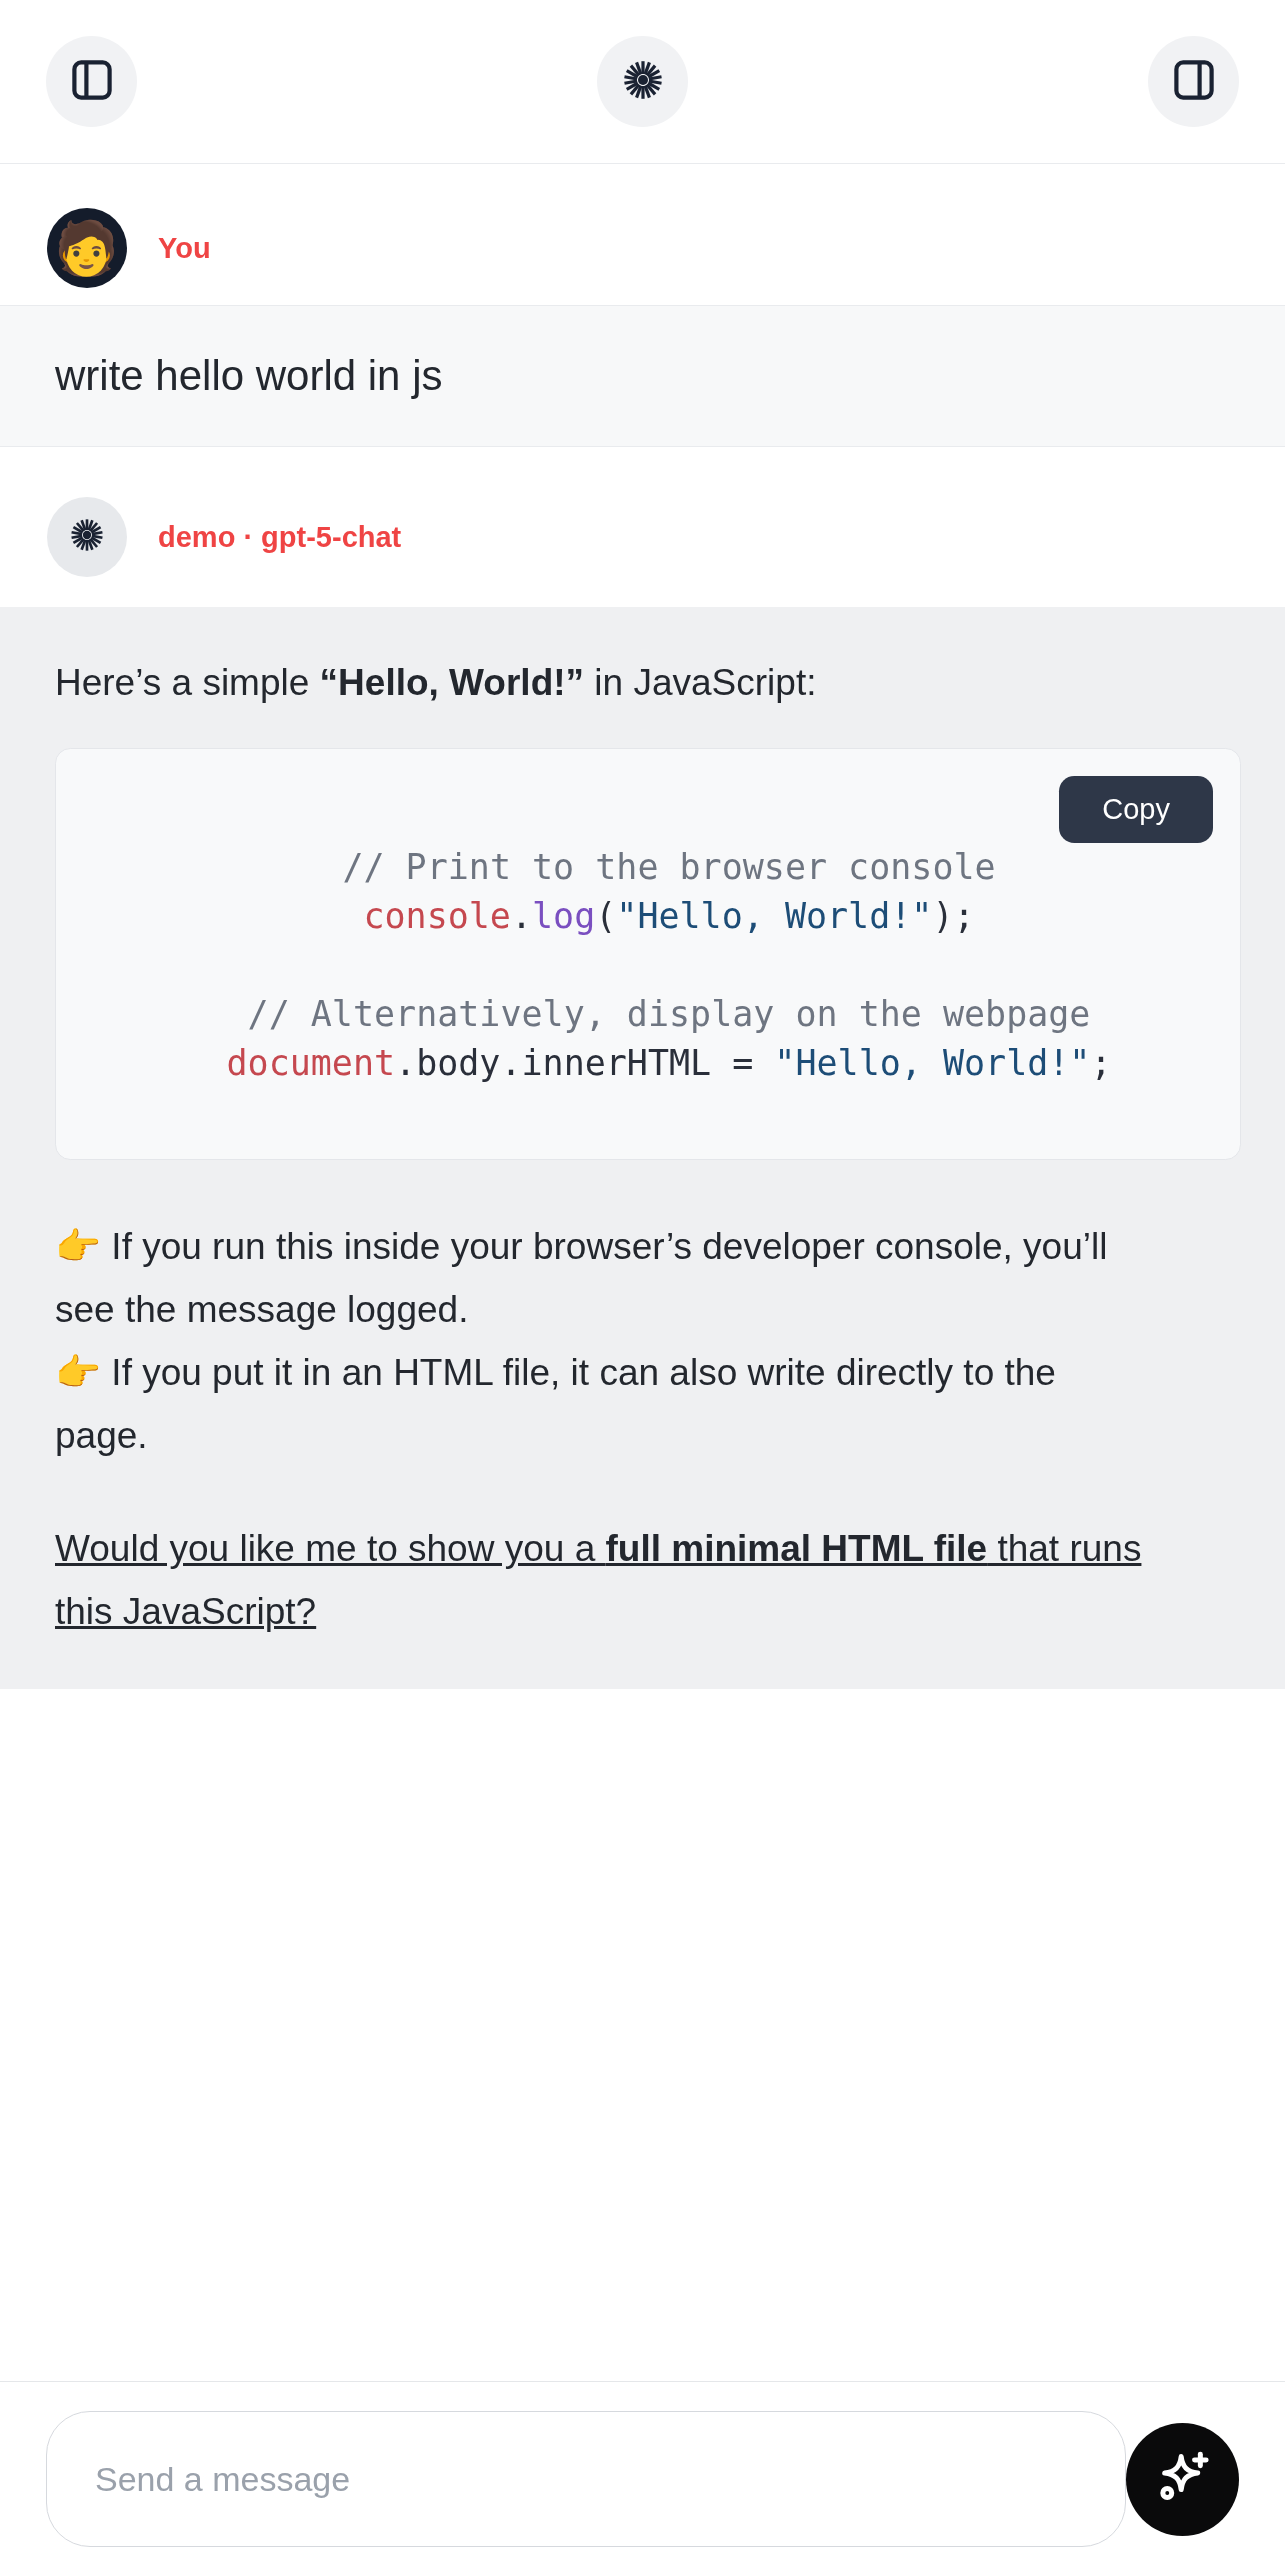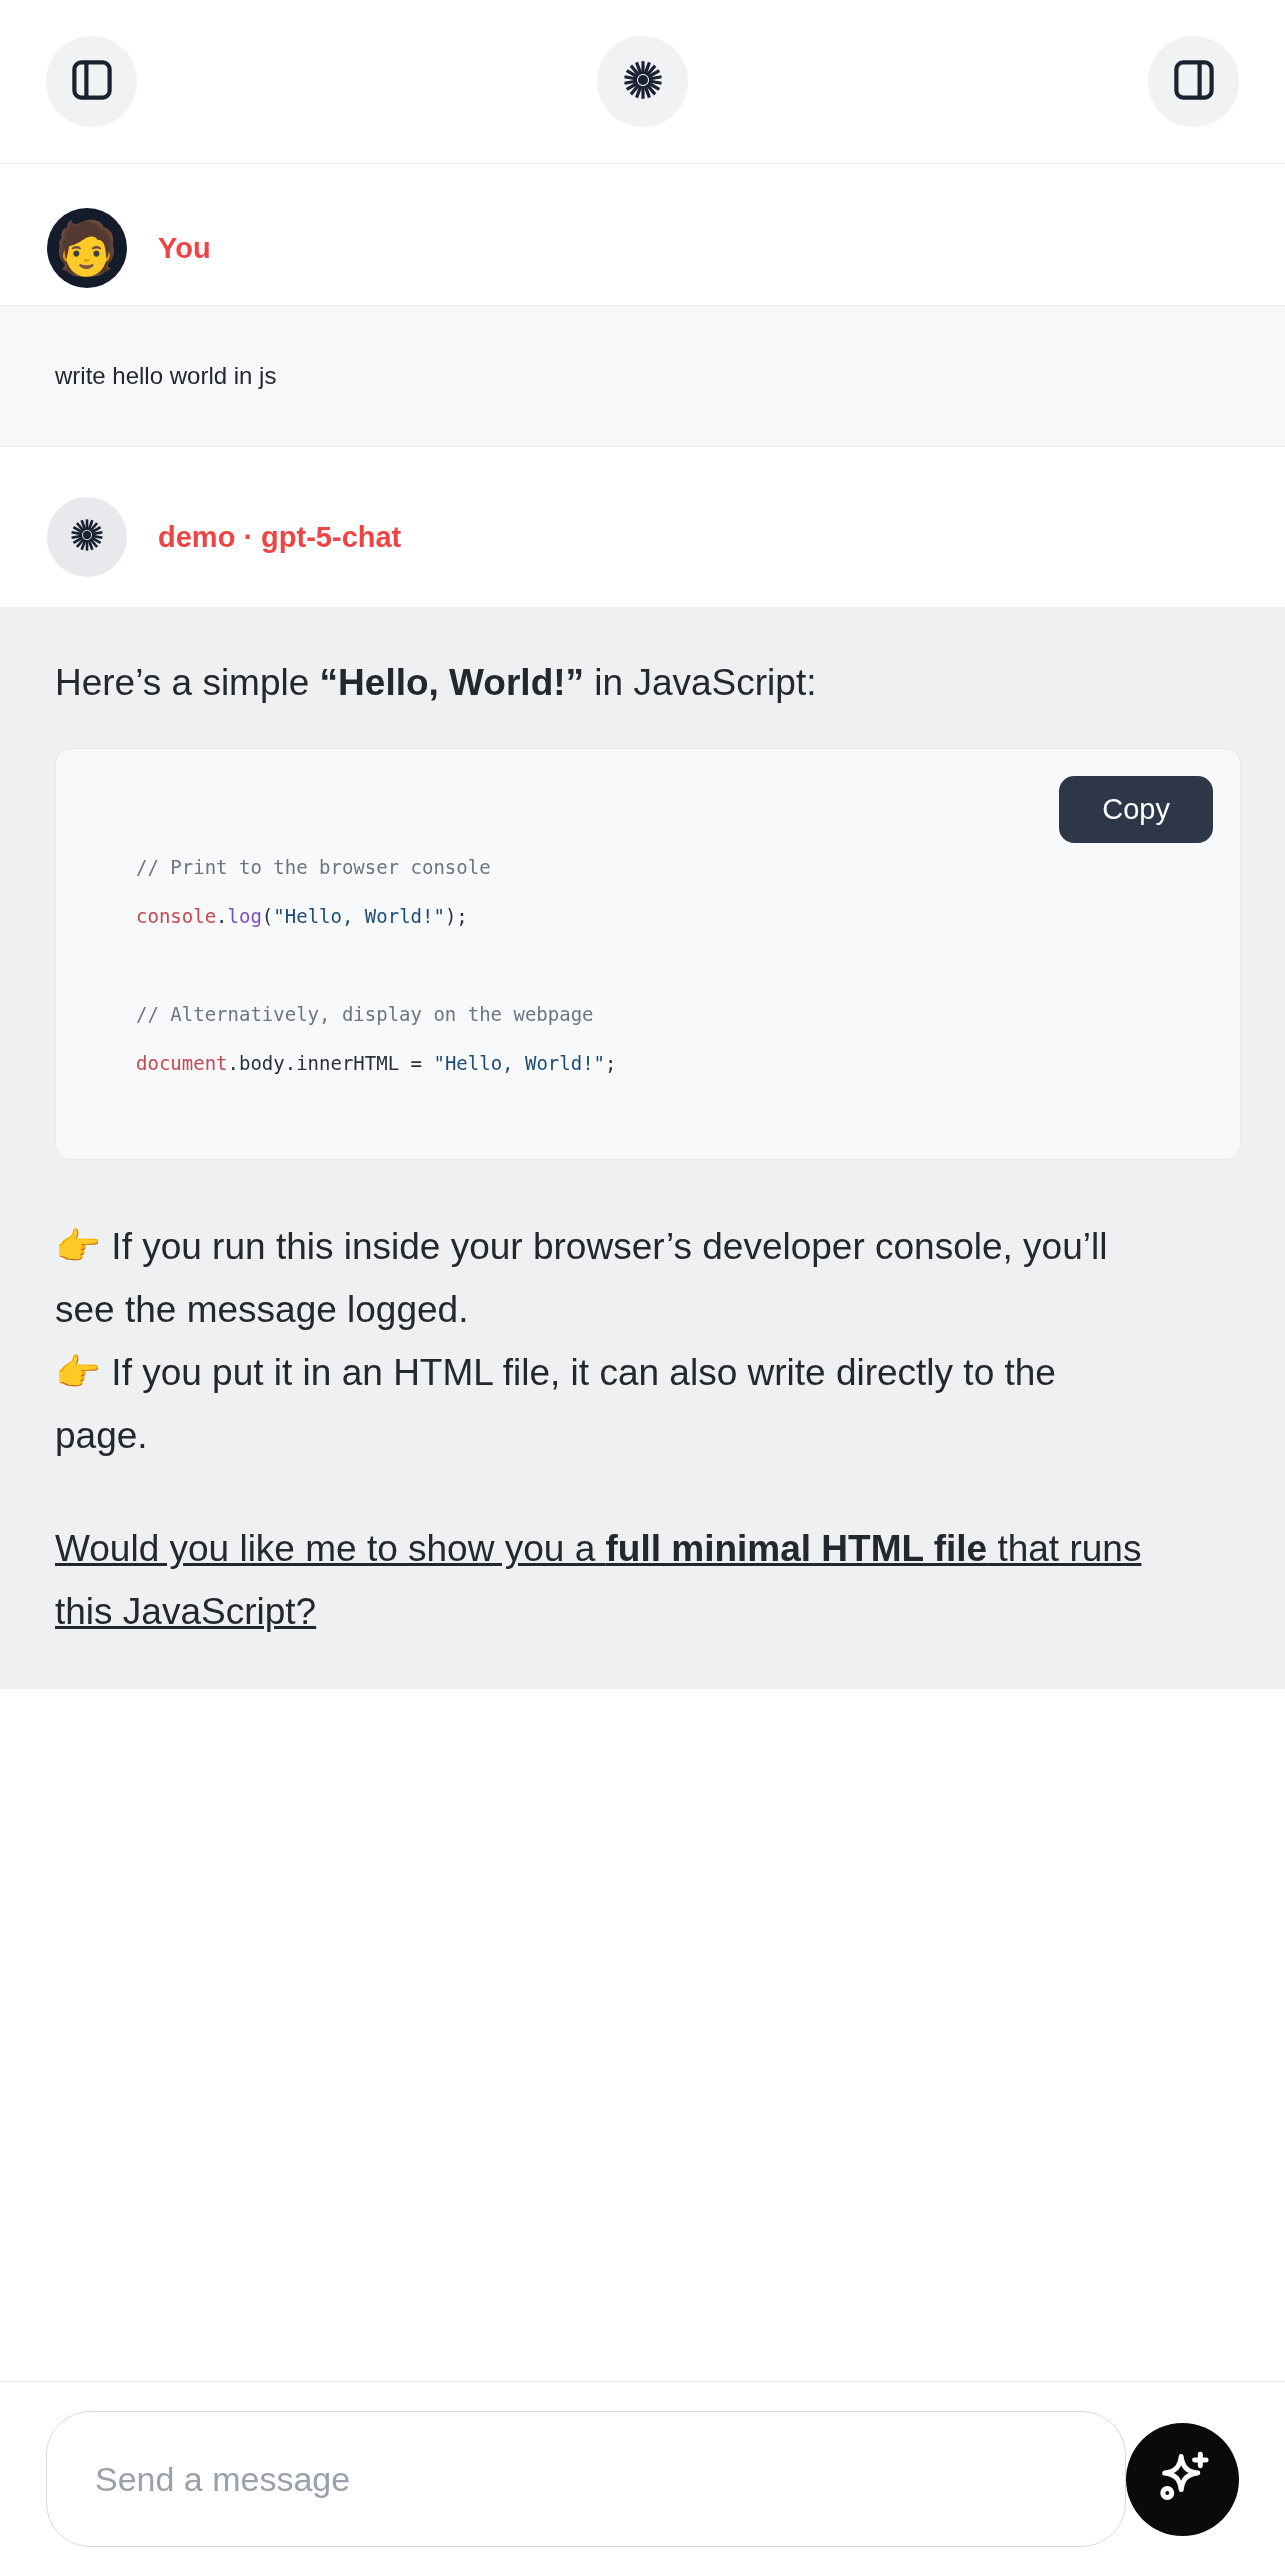--- a/index.html
+++ b/index.html
@@ -53,21 +53,21 @@
 
   
   .user-band {
     margin-top:17px;
     min-height:142px;
     background:#f7f8f9;
     border-top:1.9px solid #e9ebee;
     border-bottom:1.9px solid #e9ebee;
     display:flex; align-items:center;
     padding:0 55px;
-    font-size:24px;
+    font-size:42px;
     color:#23272e;
   }
 
   
   .assistant-band {
     margin-top:30px;
     background:#eff0f2;
     padding:44px 55px 46px 55px;
   }
   .msg-text { font-size:37px; line-height:63px; color:#23272e; }
@@ -77,25 +77,26 @@
   .code-block {
     position:relative;
     margin-top:34px;
     width:1186px;
     background:#f8f9fa;
     border:1.9px solid #e4e6ea;
     border-radius:15.3px;
   }
   .code-block pre {
     font-family:"DejaVu Sans Mono", monospace;
-    font-size:19px;
+    font-size:35px;
     line-height:49px;
     padding:94px 38px 71px 80px;
     white-space:pre;
     color:#2a2f3a;
+    text-align:center;
   }
   .copy-btn {
     position:absolute;
     top:27px; right:27px;
     min-width:127px; height:67px;
     background:#2e3748;
     color:#ffffff;
     border:none;
     border-radius:15.3px;
     font-size:29px;

